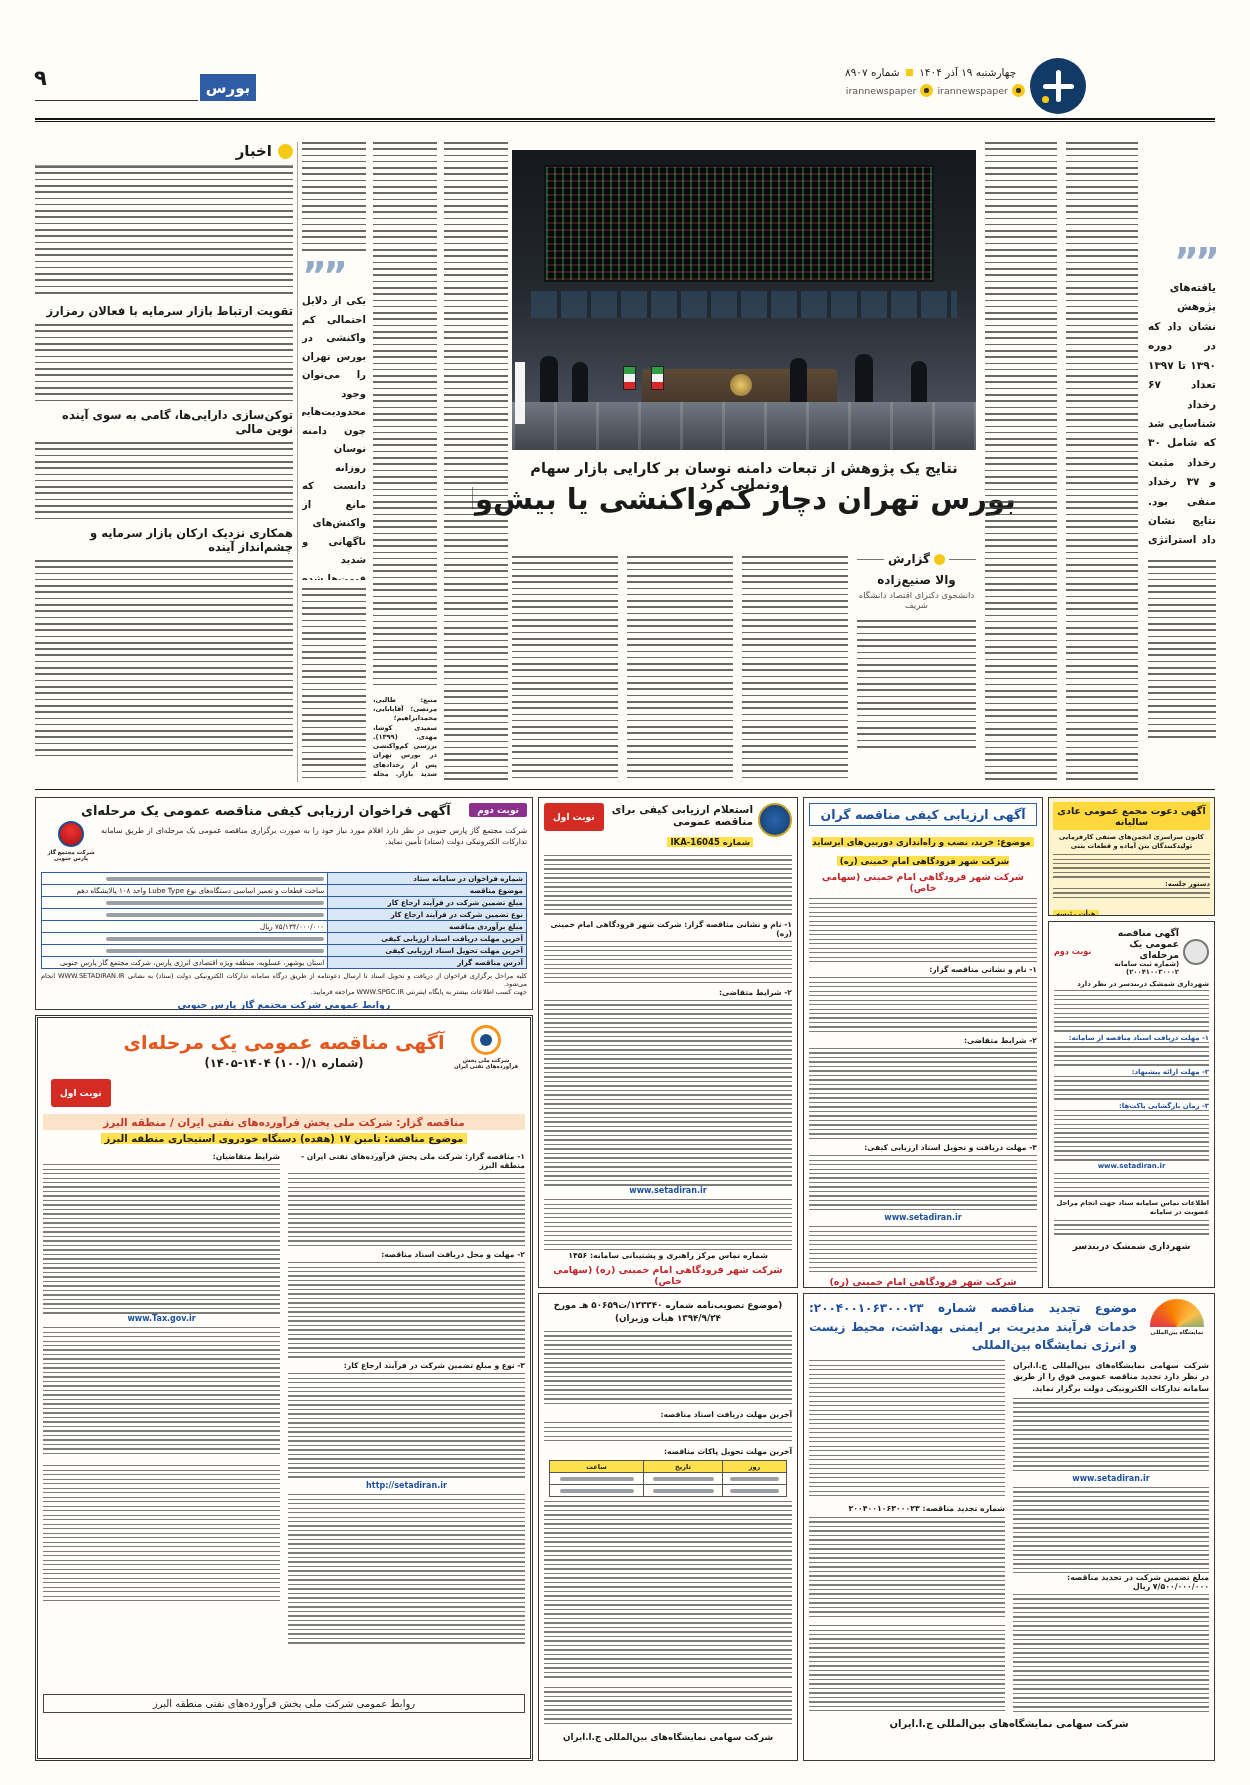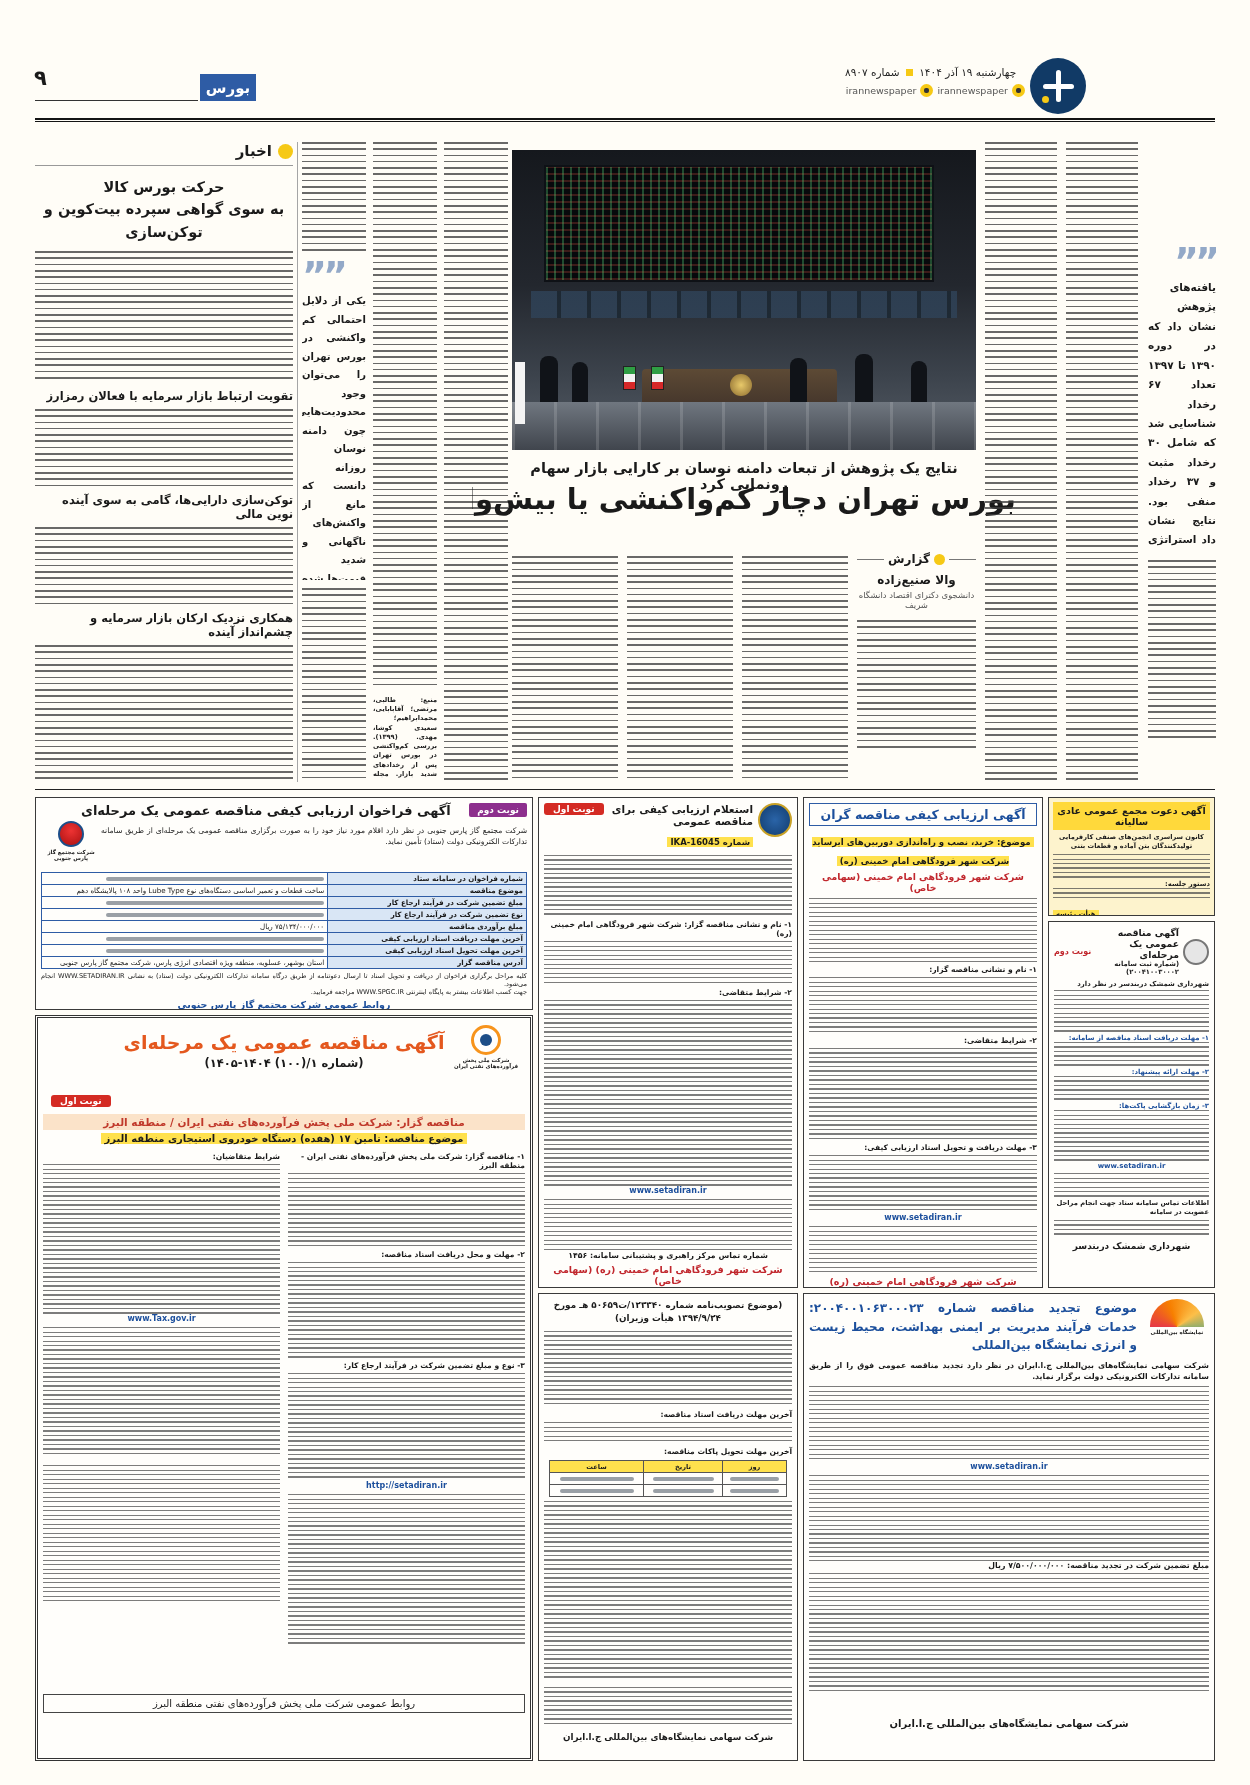--- a/index.html
+++ b/index.html
@@ -52,21 +52,21 @@
 .ph-screens{position:absolute;left:4%;top:47%;width:92%;height:9%;background:repeating-linear-gradient(90deg,#2f4257 0 26px,#1c2833 26px 30px);opacity:.85}
 .ph-floor{position:absolute;left:0;bottom:0;width:100%;height:16%;background:linear-gradient(180deg,#707780,#40454d);}
 .ph-floor::after{content:"";position:absolute;inset:0;background:repeating-linear-gradient(90deg,rgba(255,255,255,.14) 0 3px,transparent 3px 42px)}
 .ph-desk{position:absolute;left:28%;bottom:13%;width:42%;height:14%;background:linear-gradient(180deg,#5d4a35,#41332a);border-radius:4px 4px 0 0}
 .ph-emblem{position:absolute;left:47%;bottom:18%;width:22px;height:22px;border-radius:50%;background:radial-gradient(circle,#e8c96a,#8a6a2f)}
 .person{position:absolute;bottom:14%;background:#101318;border-radius:8px 8px 0 0}
 .flag{position:absolute;width:13px;height:24px;background:linear-gradient(180deg,#2f9e44 0 33%,#f2f2f2 33% 66%,#d62828 66% 100%);border:1px solid #222}
 .ph-credit{position:absolute;left:3px;bottom:26px;width:10px;height:62px;background:#f4f4f4}
 
 .ad{position:absolute;background:#fffefb;border:1.5px solid #3a3a3a;overflow:hidden;padding:5px}
-.chip-red{background:#d42b23;color:#fff;border-radius:3px;padding:1px 9px;font-weight:bold;font-size:9px;display:inline-block}
+.chip-red{background:#d42b23;color:#fff;border-radius:3px;padding:9px 9px;font-weight:bold;font-size:9px;display:inline-block}
 .chip-purple{background:#8d2f8d;color:#fff;border-radius:2px;padding:2px 8px;font-weight:bold;font-size:9px;display:inline-block}
 .ylw{background:#ffe14d;padding:0 3px}
 .blue{color:#1c4f9c}
 .red{color:#c1272d}
 .lnk{color:#1c4f9c;font-weight:bold;font-size:8px;direction:ltr;text-align:center}
 .bl{font-size:7.6px;font-weight:bold;margin:3px 0;text-align:right}
 .t1{width:100%;border-collapse:collapse;font-size:7.1px;margin-top:3px}
 .t1 td{border:1px solid #2e5ca5;padding:1px 3px;text-align:right}
 .t1 .lb{background:#d9e6f5;font-weight:bold;width:41%}
 .t2{width:96%;margin:4px auto;border-collapse:collapse;font-size:6.6px}
@@ -113,24 +113,20 @@
       <div class="lh"></div>
       <div class="ld"></div>
   </div>
   <div class="abs hrule" style="left:35px;top:118px;width:1180px"></div>
 
   <div class="abs" style="left:35px;top:142px;width:258px;height:640px;overflow:hidden">
     <div class="news-label-row">
       <span class="ydot"></span>
       <span class="b" style="font-size:15px">اخبار</span>
     </div>
-    <h2 class="nhead">
-      <span>حرکت بورس کالا</span><br>
-      <span>به سوی گواهی سپرده بیت‌کوین و توکن‌سازی</span>
-    </h2>
     <div class="lines" style="height:132px"></div>
     <div class="nsub">تقویت ارتباط بازار سرمایه با فعالان رمزارز</div>
     <div class="lines" style="height:78px"></div>
     <div class="nsub">توکن‌سازی دارایی‌ها، گامی به سوی آینده نوین مالی</div>
     <div class="lines" style="height:78px"></div>
     <div class="nsub">همکاری نزدیک ارکان بازار سرمایه و چشم‌انداز آینده</div>
     <div class="lines" style="height:196px"></div>
   </div>
   <div class="abs vrule" style="left:297px;top:142px;height:640px"></div>
 
@@ -403,17 +399,23 @@
     </div>
     <div class="adG-cols">
       <div class="bc">
         <div class="b jst" style="font-size:7.8px;line-height:1.5">شرکت سهامی نمایشگاه‌های بین‌المللی ج.ا.ایران در نظر دارد تجدید مناقصه عمومی فوق را از طریق سامانه تدارکات الکترونیکی دولت برگزار نماید.</div>
         <div class="lines-sm" style="height:76px;margin-top:3px"></div>
         <div class="lnk">www.setadiran.ir</div>
         <div class="lines-sm" style="height:86px;margin-top:4px"></div>
         <div class="b" style="font-size:7.8px">مبلغ تضمین شرکت در تجدید مناقصه: ۷/۵۰۰/۰۰۰/۰۰۰ ریال</div>
         <div class="lines-sm" style="height:120px;margin-top:3px"></div>
       </div>
+      <div class="bc">
+        <div class="lines-sm" style="height:140px"></div>
+        <div class="b" style="font-size:7.8px;margin:4px 0">شماره تجدید مناقصه: ۲۰۰۴۰۰۱۰۶۳۰۰۰۲۳</div>
+        <div class="lines-sm" style="height:100px"></div>
+        <div class="lines-sm" style="height:86px;margin-top:8px"></div>
+      </div>
     </div>
     <div class="ctr b" style="font-size:10px;margin-top:6px">شرکت سهامی نمایشگاه‌های بین‌المللی ج.ا.ایران</div>
   </div>
 
 </div>
 
 </body></html>

